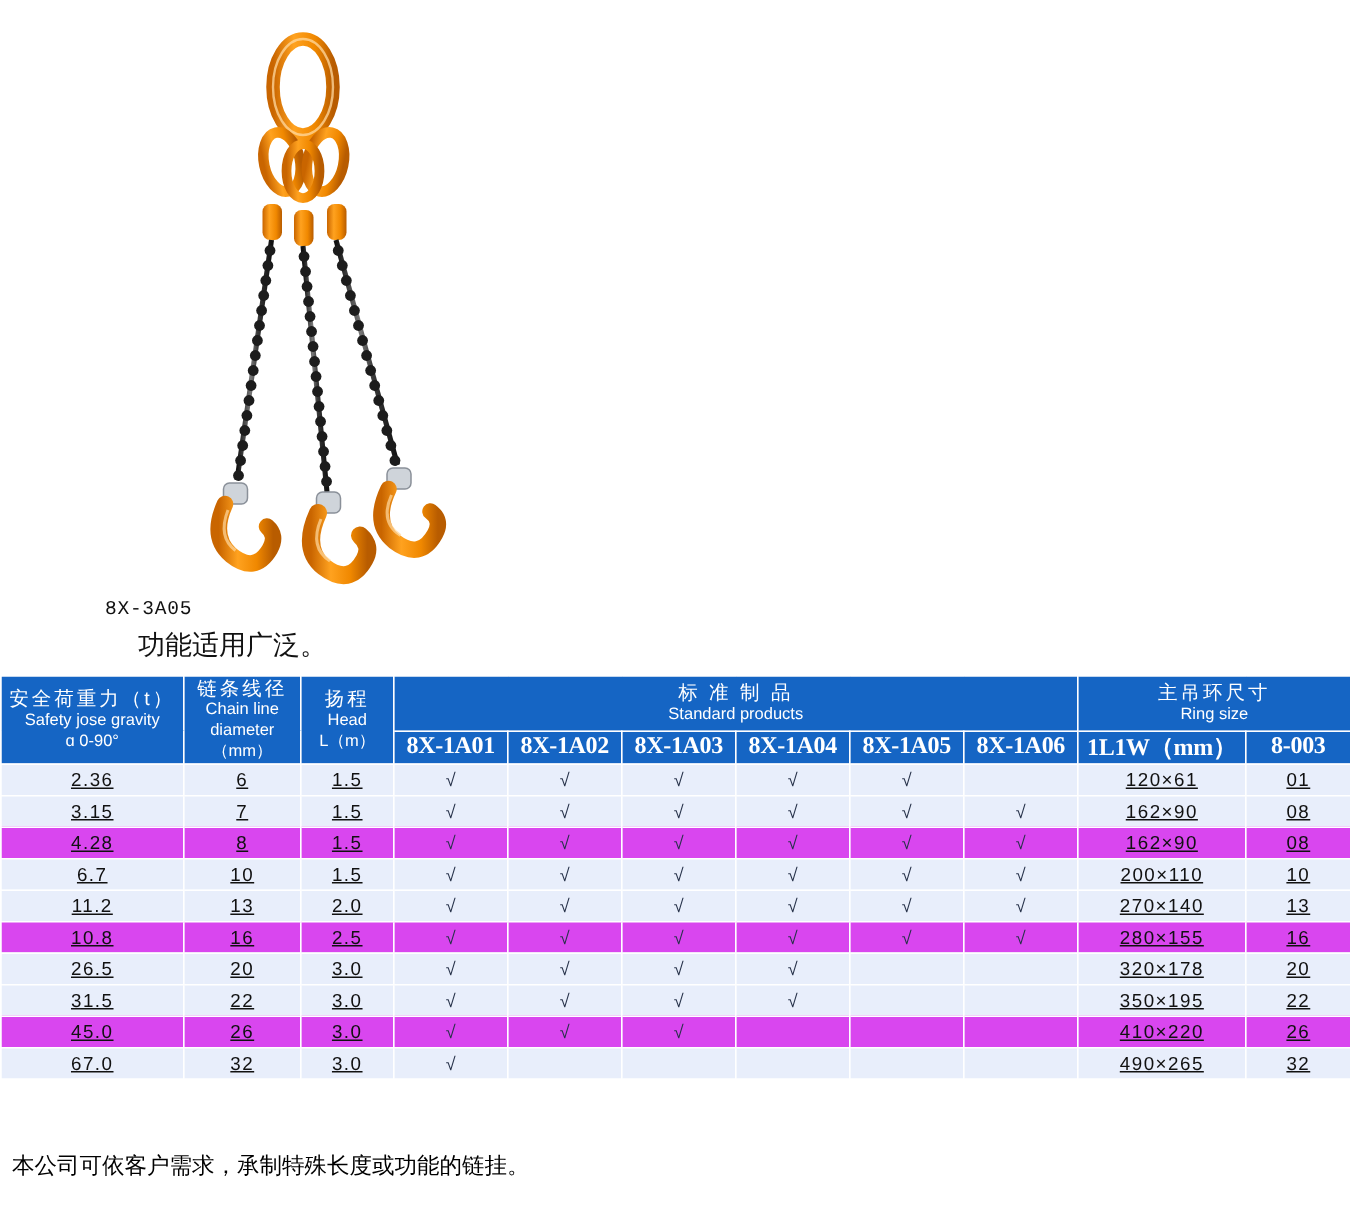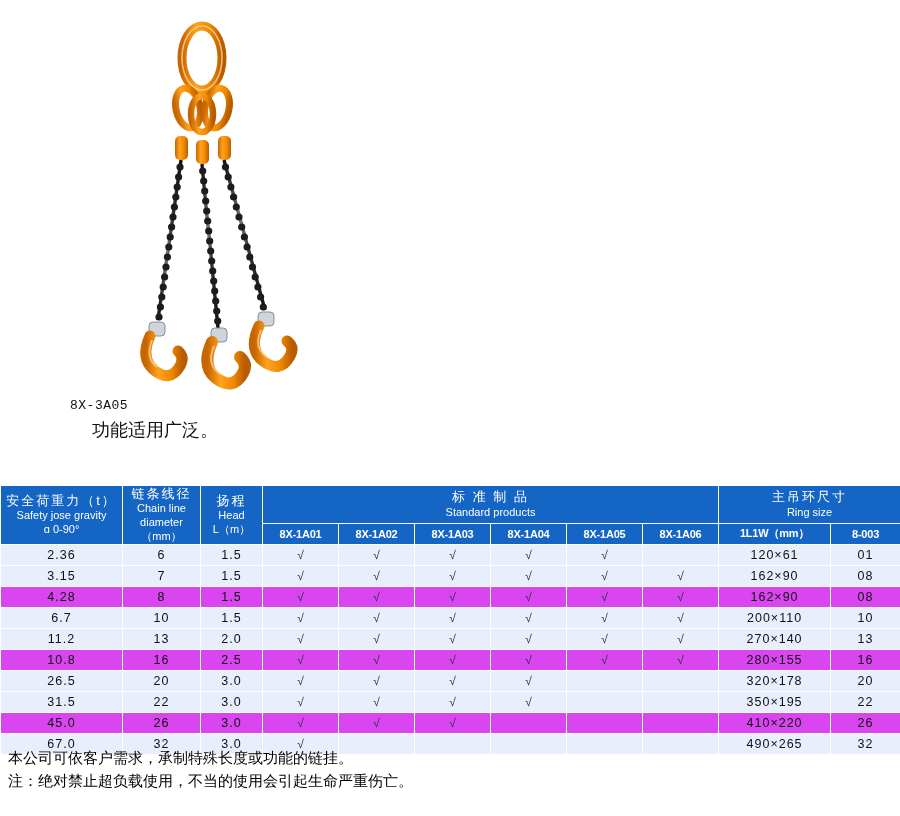--- a/index.html
+++ b/index.html
@@ -46,21 +46,21 @@
     left: 92px;
     top: 418px;
     font-size: 18px;
     color: #111;
   }
 
   
   .spec-table-wrap {
     position: absolute;
     left: 0px;
-    top: 485px;
+    top: 450px;
     width: 900px;
   }
   table.spec {
     border-collapse: collapse;
     width: 900px;
     table-layout: fixed;
     font-size: 12px;
   }
   table.spec th, table.spec td {
     border: 1px solid #ffffff;
@@ -86,51 +86,52 @@
     display: block;
     font-family: "Liberation Sans", sans-serif;
   }
   .hdr .sm {
     font-size: 11px;
     display: block;
   }
   .sub-hdr {
     background: #1565c4;
     color: #ffffff;
-    font-size: 11px;
+    font-size: 16px;
     height: 20px;
-    font-family: Liberation Sans, sans-serif;
+    font-family: Liberation Serif, serif;
     letter-spacing: -0.2px;
   }
 
   
   tr.row-light td { background: #e8eefb; }
   tr.row-dark td  { background: #d946ef; }
   td.cell {
     height: 20px;
     color: #111;
     font-size: 12.5px;
     font-family: "Liberation Sans", sans-serif;
   }
   td.num {
     text-align: center;
     letter-spacing: 1px;
+    text-decoration: underline;
   }
   td.check {
     font-size: 12px;
     color: #27324a;
   }
 
   
 
   
   .notes {
     position: absolute;
     left: 8px;
-    top: 746px;
+    top: 766px;
     width: 884px;
   }
   .notes div {
     font-size: 15px;
     line-height: 1.55;
     color: #000;
   }
 </style>
 </head>
 <body>
@@ -441,14 +442,13 @@
           <td class="cell check"></td>
           <td class="cell num">490×265</td>
           <td class="cell num">32</td>
         </tr>
       </tbody>
   </table>
 </div>
 
 <div class="notes">
   <div>本公司可依客户需求，承制特殊长度或功能的链挂。</div>
-  <div>注：绝对禁止超负载使用，不当的使用会引起生命严重伤亡。</div>
 </div>
 
 </body></html>

